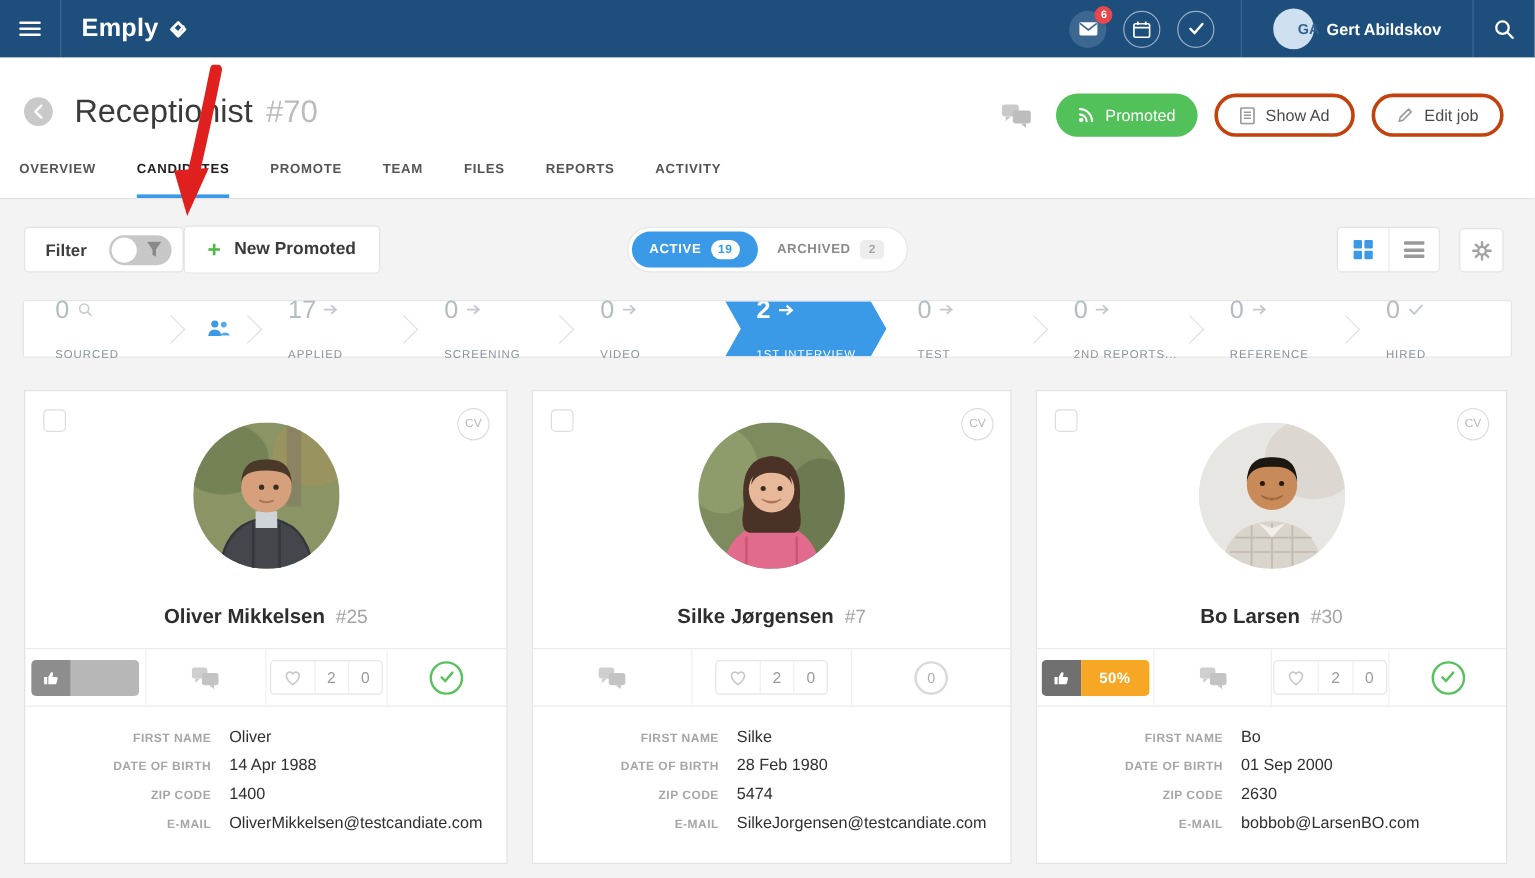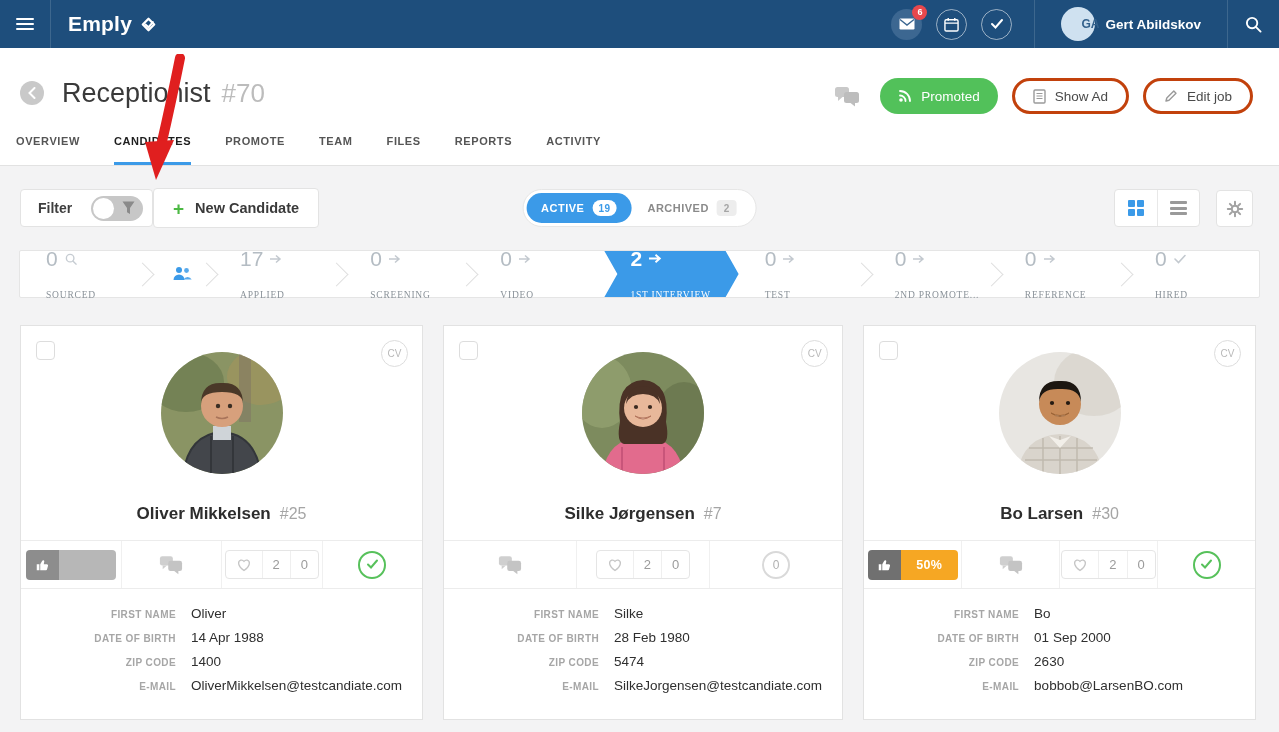--- a/index.html
+++ b/index.html
@@ -63,21 +63,21 @@
   .gear-btn { position:absolute; right:26px; top:24px; width:37px; height:37px; background:#fff; border:1px solid #e3e3e3; border-radius:4px; display:flex; align-items:center; justify-content:center; cursor:pointer; }
 
   
   .pipeline { margin:0 19px; height:48px; background:#fff; border:1px solid #e5e5e5; border-radius:2px; display:flex; align-items:stretch; }
   .stage { flex:1; position:relative; display:flex; flex-direction:column; justify-content:center; padding-left:26px; cursor:pointer; }
   .stage::after { content:""; position:absolute; right:-1px; top:50%; width:16px; height:16px; margin-top:-8.5px; border-top:1px solid #e0e0e0; border-right:1px solid #e0e0e0; transform:rotate(45deg); z-index:2; }
   .stage.no-sep::after, .stage:last-child::after, .stage.active::after { display:none; }
   .stage-people { flex:0 0 64px; display:flex; align-items:center; justify-content:center; padding-left:0; }
   .count-row { display:flex; align-items:center; gap:7px; }
   .stage-count { font-size:21px; color:#b4bcc3; line-height:1; }
-  .stage-label { font-size:9.5px; color:#8a9299; letter-spacing:.8px; margin-top:21px; white-space:nowrap;font-family:Liberation Serif, serif; }
+  .stage-label { font-size:9.5px; color:#8a9299; letter-spacing:.8px; margin-top:21px; white-space:nowrap; }
   .stage.active { background:#3b9ae8; flex:1.04; z-index:3;
     clip-path:polygon(0 0, calc(100% - 13px) 0, 100% 50%, calc(100% - 13px) 100%, 0 100%, 13px 50%); }
   .stage.active .stage-count { color:#fff; font-weight:bold; }
   .stage.active .stage-label { color:#fff; }
 
   
   .cards { display:flex; gap:20px; padding:27px 23px 0 20px; }
   .card { flex:1; height:395px; background:#fff; border:1px solid #e2e2e2; display:flex; flex-direction:column; }
   .card-top { position:relative; height:214px; }
   .checkbox { position:absolute; left:15px; top:15px; width:19px; height:19px; border:1px solid #ddd; border-radius:4px; background:#fff; cursor:pointer; }
@@ -217,21 +217,21 @@
       <div class="toggle">
         <div class="toggle-knob"></div>
         <svg class="toggle-funnel" width="13" height="14" viewBox="0 0 13 14">
             <path d="M0.5 0.5 h12 L8 7 v6 l-3 -1.7 V7 Z" fill="#8a8a8a"></path>
           </svg>
       </div>
     </div>
   </div>
   <div class="new-candidate">
     <span class="nc-plus">+</span>
-    <span class="nc-label">New Candidate</span>
+    <span class="nc-label">New Promoted</span>
   </div>
   <div class="seg-wrap">
     <div class="seg-active">
       <span>ACTIVE</span>
       <span class="seg-badge">19</span>
     </div>
     <div class="seg-archived">
       <span>ARCHIVED</span>
       <span class="seg-badge-gray">2</span>
     </div>
@@ -325,21 +325,21 @@
     </div>
     <div class="stage-label">TEST</div>
   </div>
   <div class="stage">
     <div class="count-row">
       <span class="stage-count">0</span>
       <svg width="12" height="10" viewBox="0 0 12 10">
           <path d="M0 5h9 M6 1.5 L10 5 L6 8.5" fill="none" stroke="#c3c9cf" stroke-width="1.5"></path>
         </svg>
     </div>
-    <div class="stage-label">2ND PROMOTE...</div>
+    <div class="stage-label">2ND REPORTS...</div>
   </div>
   <div class="stage">
     <div class="count-row">
       <span class="stage-count">0</span>
       <svg width="12" height="10" viewBox="0 0 12 10">
           <path d="M0 5h9 M6 1.5 L10 5 L6 8.5" fill="none" stroke="#c3c9cf" stroke-width="1.5"></path>
         </svg>
     </div>
     <div class="stage-label">REFERENCE</div>
   </div>

